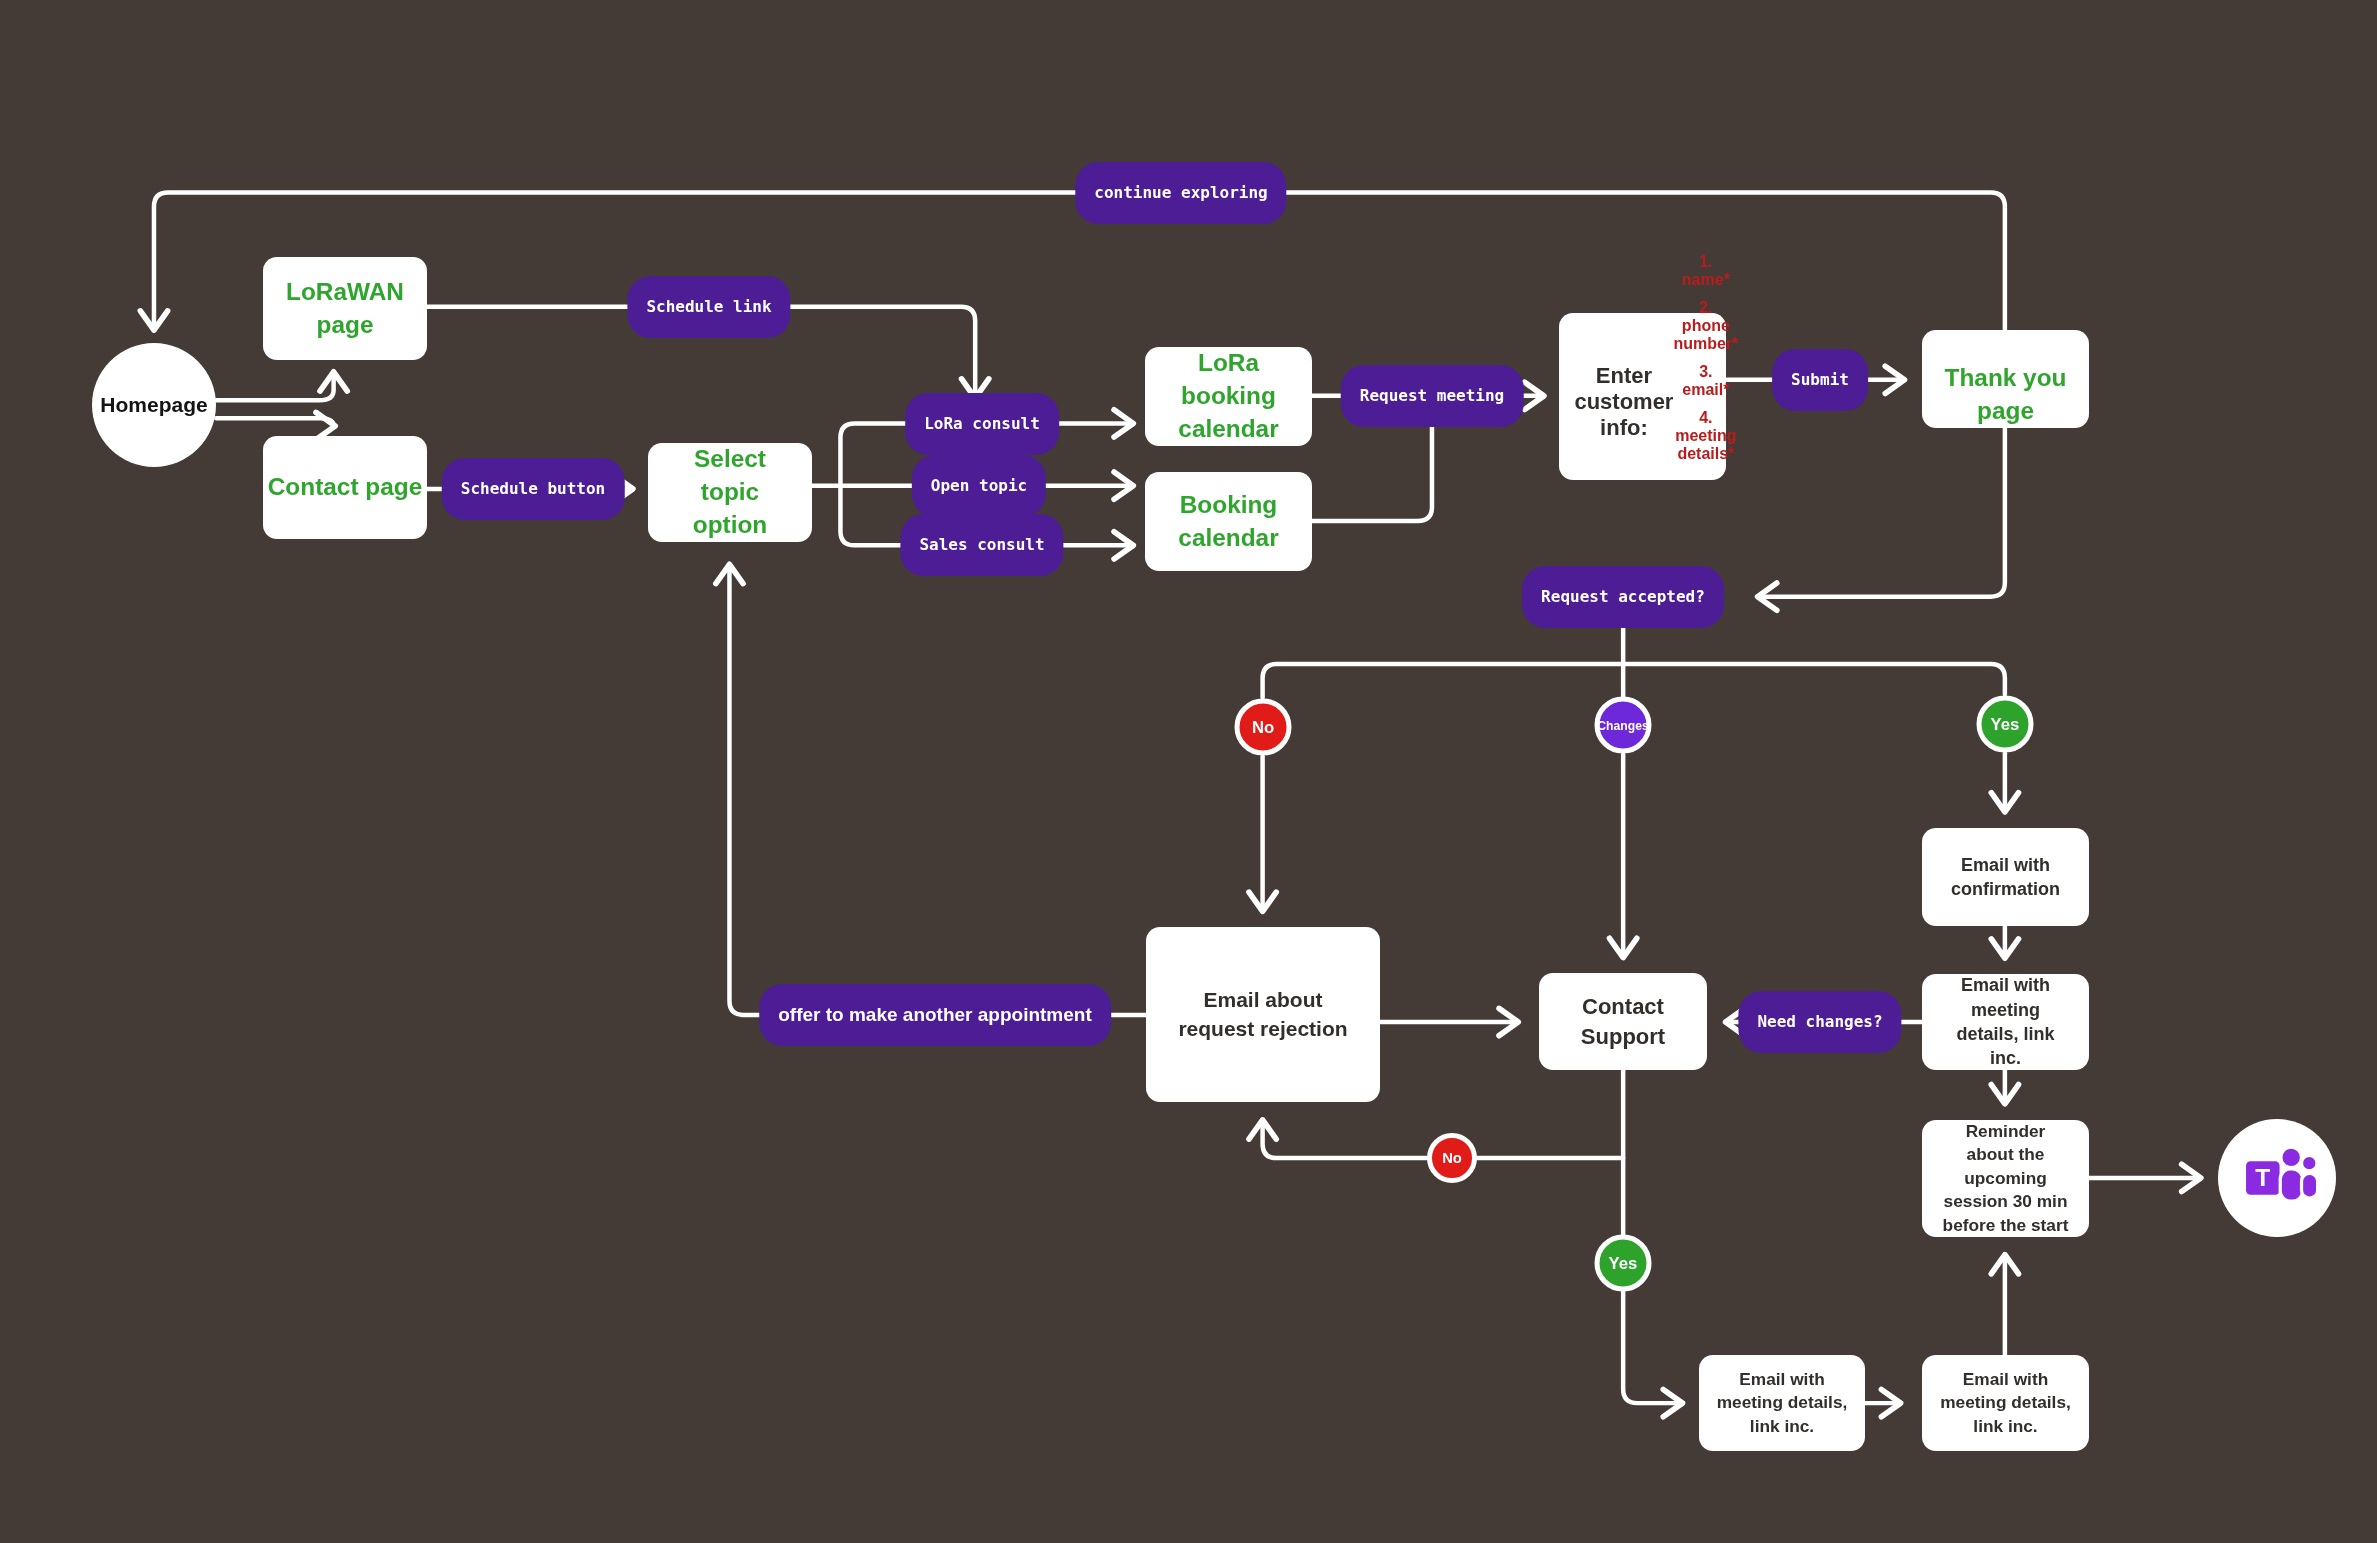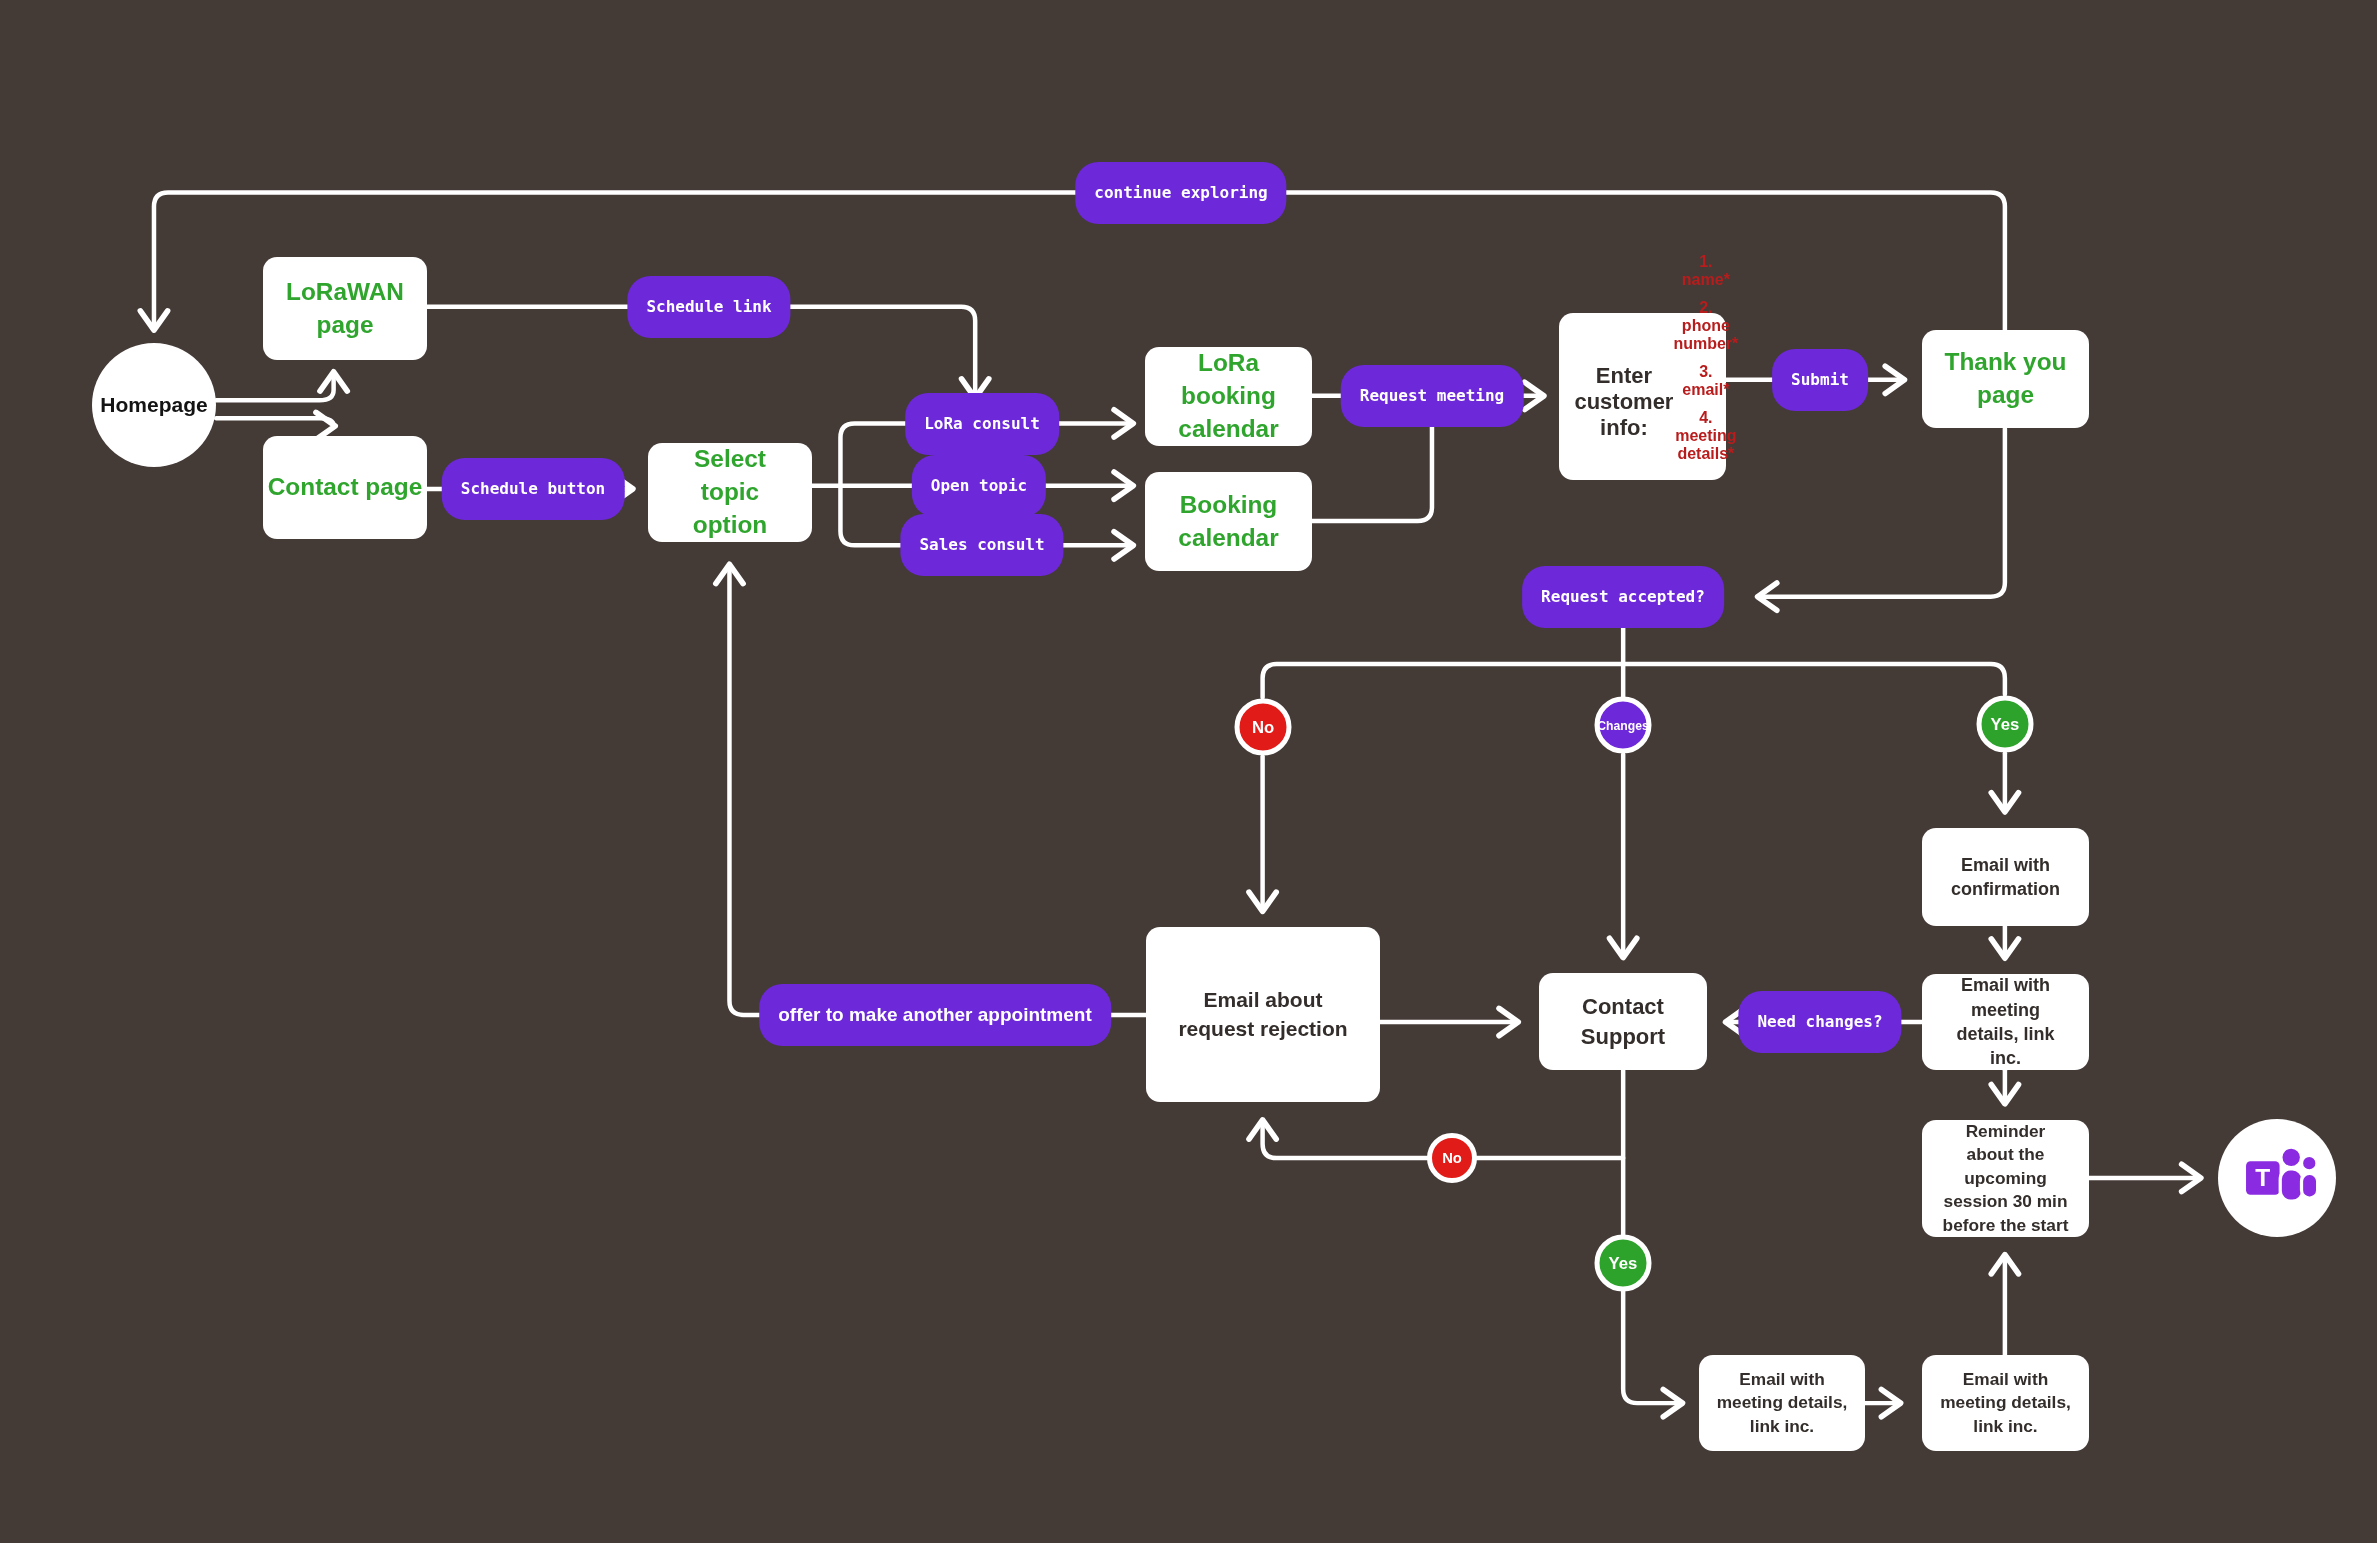--- a/index.html
+++ b/index.html
@@ -5,21 +5,21 @@
   html,body{margin:0;padding:0;background:#443B37;}
   .canvas{position:relative;width:2377px;height:1543px;background:#443B37;overflow:hidden;
           font-family:"Liberation Sans",sans-serif;}
   svg.wires{position:absolute;left:0;top:0;}
   svg.wires path{stroke:#FFFFFF;stroke-width:7;fill:none;stroke-linecap:round;}
   .node{position:absolute;background:#FFFFFF;border-radius:14px;display:flex;align-items:center;
         justify-content:center;text-align:center;box-sizing:border-box;}
   .node .lbl{font-weight:bold;line-height:1.35;}
   .green-lbl{color:#2FA52E;font-size:24.4px;}
   .dark-lbl{color:#332E2B;}
-  .pill{position:absolute;transform:translate(-50%,-50%);background:#6d28d9;color:#FFFFFF;
+  .pill{position:absolute;transform:translate(-50%,-50%);background:#4c1d95;color:#FFFFFF;
         border-radius:23px;height:40px;line-height:40px;padding:11px 19px;white-space:nowrap;
         font-family:"DejaVu Sans Mono",monospace;font-weight:bold;font-size:16px;text-align:center;}
   .pill.sans{font-family:"Liberation Sans",sans-serif;font-size:19px;}
   .disc{position:absolute;transform:translate(-50%,-50%);border-radius:50%;border:5.1px solid #FFFFFF;
         display:flex;align-items:center;justify-content:center;color:#fff;font-weight:bold;}
   .disc.red{background:#E11B17;}
   .disc.green{background:#2EA32C;}
   .disc.blue{background:#6d28d9;}
   .ellipse{position:absolute;background:#fff;border-radius:50%;display:flex;align-items:center;
            justify-content:center;}
@@ -124,21 +124,21 @@
   <div class="node info-box" style="left:1559px;top:313px;width:167px;height:167px;">
     <div class="info-title">Enter customer info:</div>
     <div class="info-list">
       <span>1. name*</span>
       <span>2. phone number*</span>
       <span>3. email*</span>
       <span>4. meeting details*</span>
     </div>
   </div>
 
-  <div class="node" style="left:1922px;top:330px;width:167px;height:98px;">
+  <div class="node" style="left:1922px;top:330px;width:167px;height:98px;align-items:flex-end;">
     <span class="lbl green-lbl">Thank you page</span>
   </div>
 
   <div class="node" style="left:1922px;top:828px;width:167px;height:98px;padding:0 29.5px;">
     <span class="lbl dark-lbl" style="font-size:18px;">Email with confirmation</span>
   </div>
 
   <div class="node" style="left:1922px;top:974px;width:167px;height:96px;padding:0 16.7px;">
     <span class="lbl dark-lbl" style="font-size:18px;">Email with meeting details, link inc.</span>
   </div>

